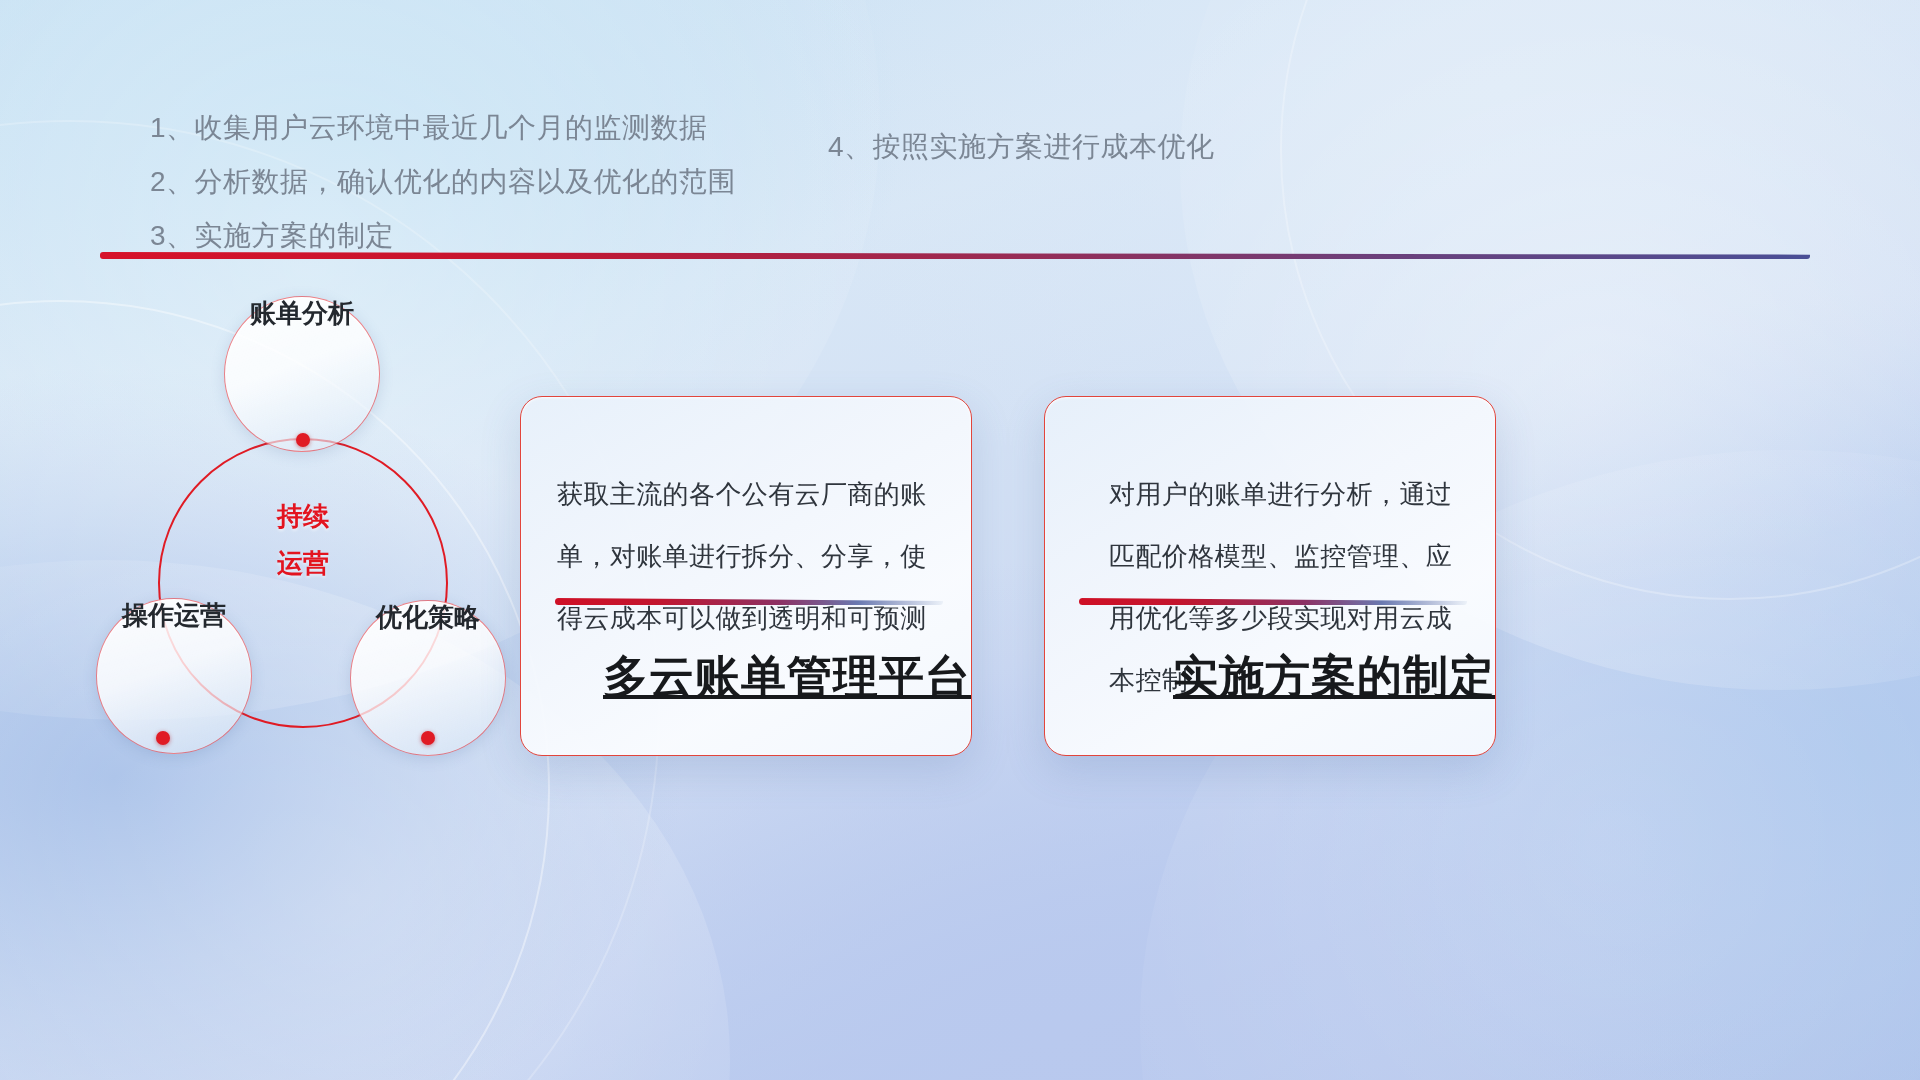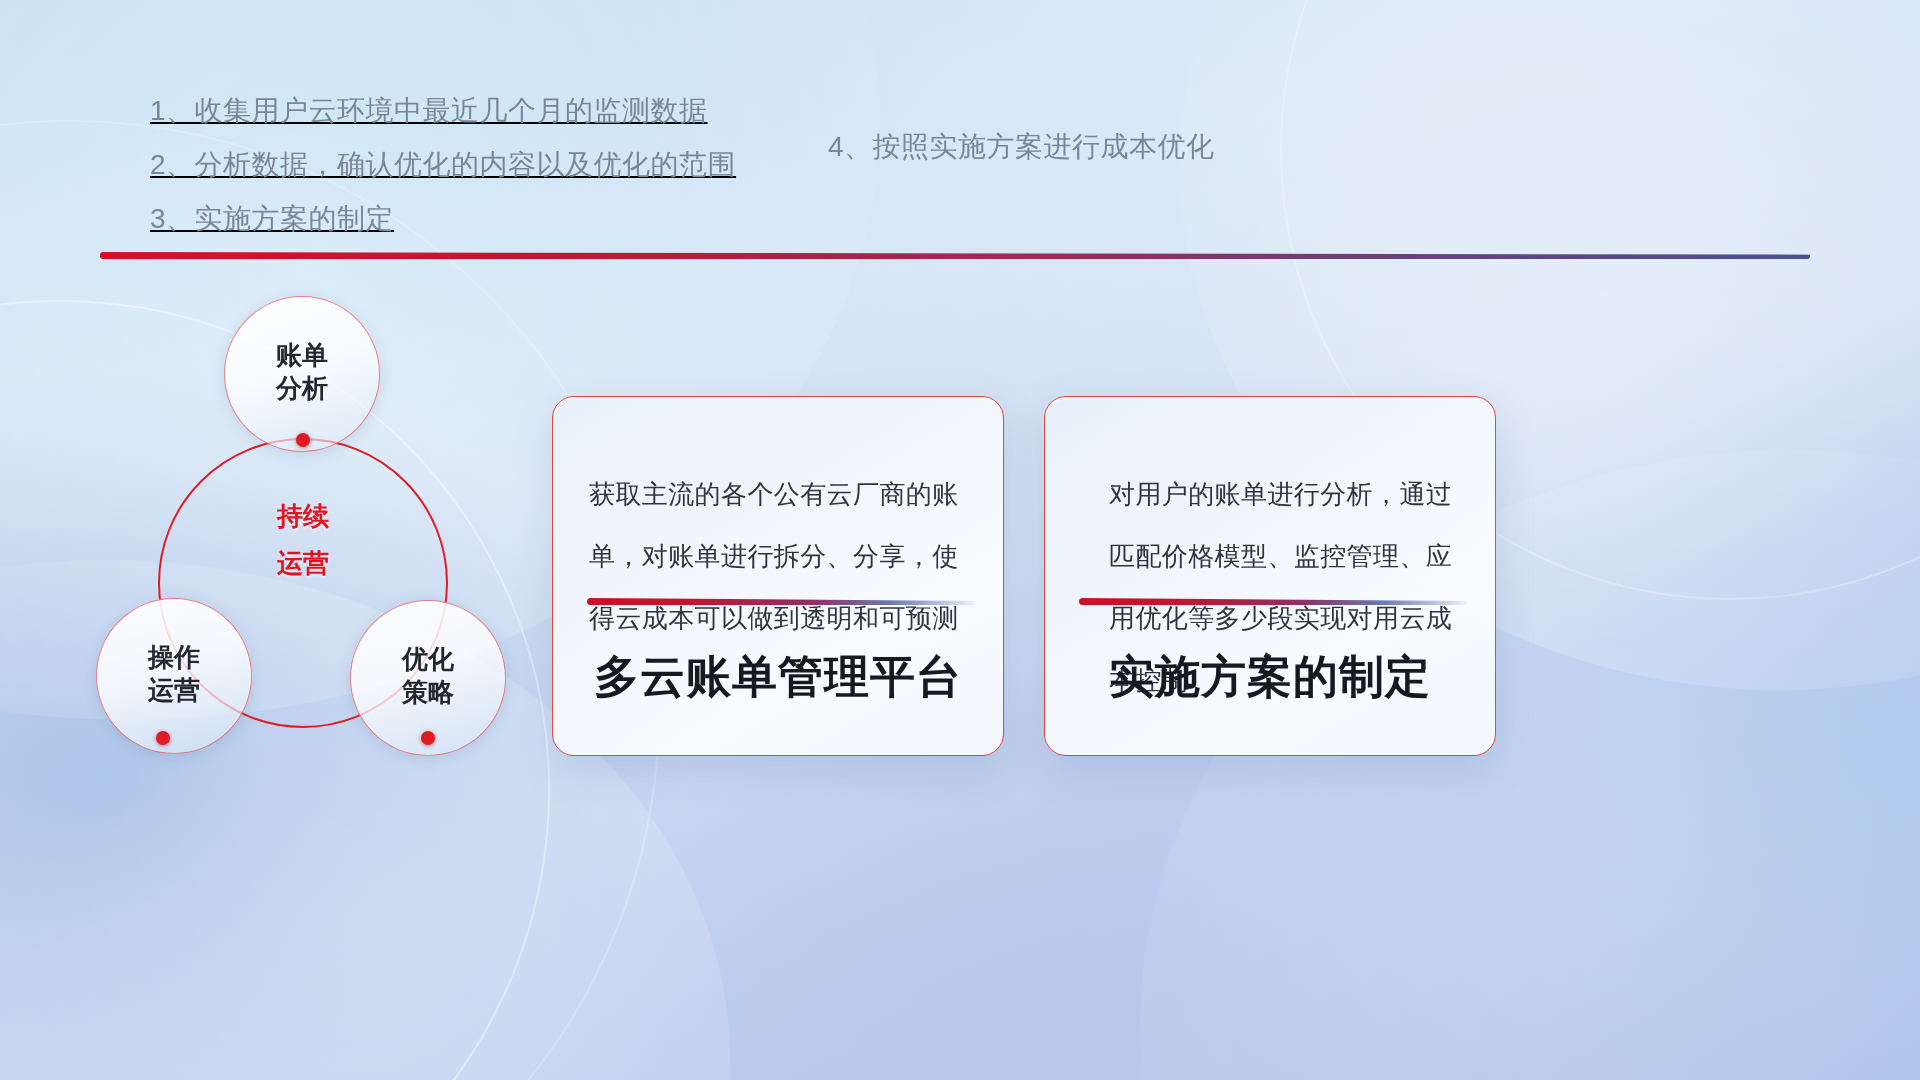--- a/index.html
+++ b/index.html
@@ -32,21 +32,21 @@
   .sw4{ right:-520px; bottom:-520px; width:1300px; height:1150px;
         background:radial-gradient(circle at 36% 34%, rgba(255,255,255,.22) 0%, rgba(255,255,255,0) 58%); }
   .arc{ position:absolute; border-radius:50%; border:2px solid rgba(255,255,255,.40); }
   .arc1{ left:-430px; top:300px; width:980px; height:980px; }
   .arc2{ left:-520px; top:120px; width:1180px; height:1180px; border-color:rgba(255,255,255,.22); }
   .arc3{ right:-260px; top:-300px; width:900px; height:900px; border-color:rgba(255,255,255,.26); }
 
   
   #header-list{ position:absolute; left:0; top:0; width:1920px; z-index:5; }
   .col{ position:absolute; }
-  .col-left { left:150px; top:84px;text-decoration:underline; }
+  .col-left { left:150px; top:101px; }
   .col-right{ left:828px; top:120px; }
   .list-item{
     font-size:28px; line-height:54px; color:#7b8694;
     letter-spacing:.5px; white-space:nowrap; font-weight:400;
   }
 
   
   #divider{
     position:absolute; left:100px; top:252px; width:1710px; height:7px; z-index:6;
   }
@@ -61,21 +61,21 @@
   #venn{ position:absolute; left:78px; top:288px; width:470px; height:490px; z-index:7; }
   .bigring{
     position:absolute; left:80px; top:150px; width:290px; height:290px;
     border-radius:50%; border:2.5px solid #e01b24;
   }
   .bubble{
     position:absolute; border-radius:50%;
     border:1.6px solid rgba(224,27,36,.55);
     background:linear-gradient(160deg, rgba(255,255,255,.94) 0%, rgba(255,255,255,.80) 45%, rgba(214,230,246,.58) 100%);
     box-shadow:0 3px 14px rgba(80,110,160,.18), inset 0 1px 2px rgba(255,255,255,.9);
-    display:flex; flex-direction:column; align-items:center; justify-content:center;font-family:Liberation Mono, monospace;
+    display:flex; flex-direction:row; align-items:flex-start; justify-content:center;
   }
   .b-top { left:146px; top:8px;   width:156px; height:156px; }
   .b-left{ left:18px;  top:310px; width:156px; height:156px; }
   .b-right{left:272px; top:312px; width:156px; height:156px; }
   .b-label{
     font-size:26px; font-weight:700; color:#23282e; line-height:33px; text-align:center;
   }
   .node{
     position:absolute; width:14px; height:14px; border-radius:50%; background:#e01b24;
     box-shadow:0 1px 4px rgba(180,20,30,.5);
@@ -90,35 +90,35 @@
   }
 
   
   .card{
     position:absolute; z-index:7; border-radius:22px;
     border:1.5px solid #e2453c;
     background:linear-gradient(150deg, rgba(232,241,251,.92) 0%, rgba(243,247,253,.94) 38%, rgba(250,252,255,.96) 70%, rgba(246,250,255,.93) 100%);
     box-shadow:0 14px 40px rgba(70,105,160,.18), inset 0 1px 3px rgba(255,255,255,.85);
     overflow:hidden;
   }
-  #card-1{ left:552px;  top:396px; width:452px; height:360px; }
+  #card-1{ left:520px;  top:396px; width:452px; height:360px; }
   #card-2{ left:1044px; top:396px; width:452px; height:360px;padding-left:28px; }
   .card-body{
     padding:66px 36px 0 36px;
     font-size:26px; line-height:62px; color:#2f353d; letter-spacing:.4px;
   }
   .card-rule{
     position:absolute; left:34px; bottom:150px; width:388px; height:7px;
     background:linear-gradient(90deg,#cf1026 0%,#c3152e 26%,#8c3164 58%,#6a79b0 78%,rgba(200,214,232,.25) 100%);
     border-radius:4px;
     clip-path:polygon(0 0,100% 42%,100% 100%,0 100%);
   }
   .card-title{
     position:absolute; left:0; right:0; bottom:48px;
-    text-align:center; font-size:45px; font-weight:700; color:#17191c; letter-spacing:1px;
+    text-align:right; font-size:45px; font-weight:700; color:#17191c; letter-spacing:1px;text-decoration:underline;
   }
 </style>
 </head>
 <body>
 
 <div id="bg">
   <div class="bg-base"></div>
   <div class="swoosh sw1"></div>
   <div class="swoosh sw2"></div>
   <div class="swoosh sw3"></div>

